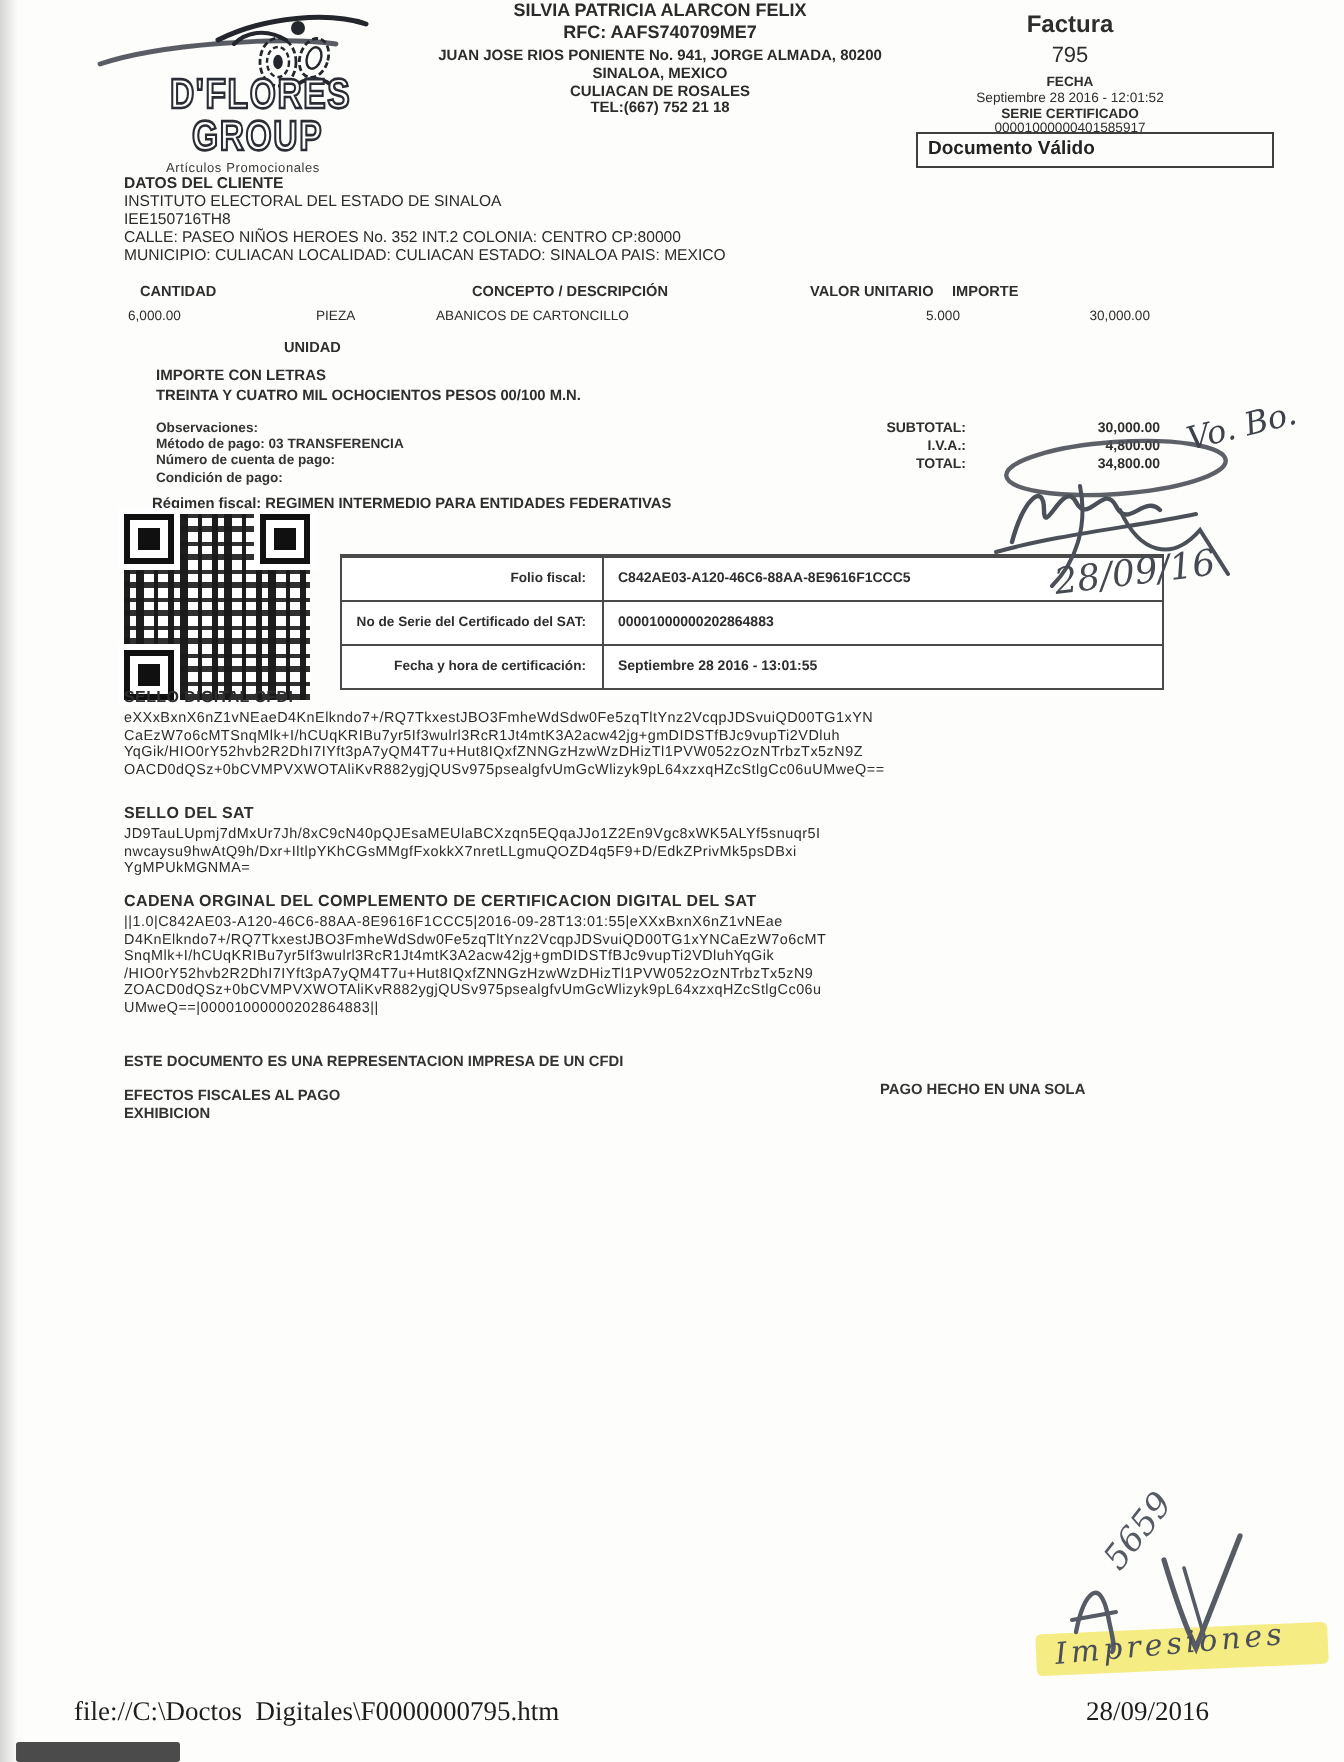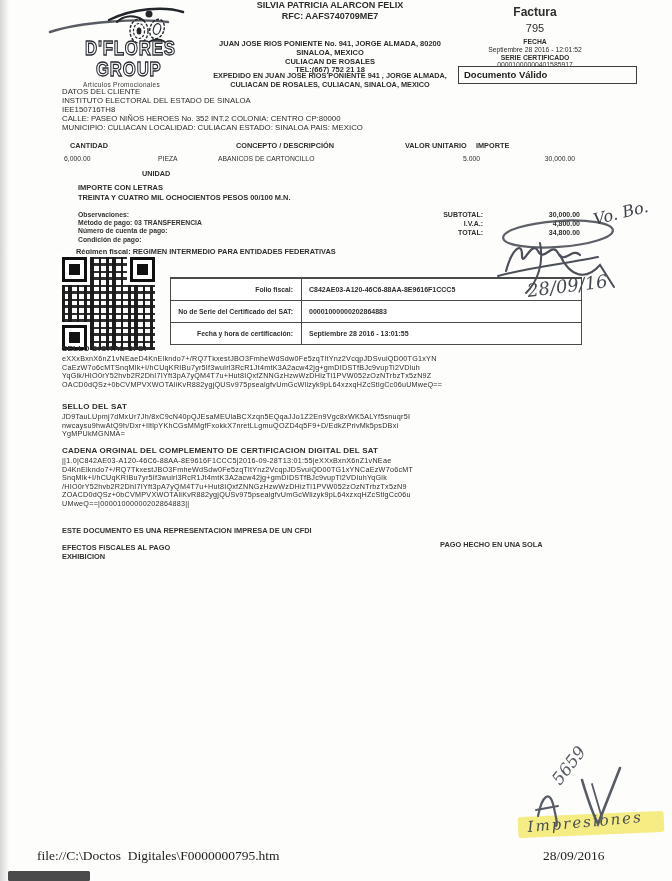--- a/index.html
+++ b/index.html
@@ -34,21 +34,21 @@
   .invoice .t{font-size:12px; font-weight:700;}
   .invoice .n{font-size:11px; margin-top:3px;}
   .invoice .s{font-size:6.8px; line-height:7.8px;}
   .badge{
     position:absolute; left:458px; top:66px; width:172px; height:16px;
     border:1.5px solid #3f3f3f; font-size:9.5px; font-weight:700;
     line-height:16px; padding-left:5px; color:#222;
   }
 
   .client{position:absolute; left:62px; top:88px; font-size:7.8px; line-height:8.9px; color:#2b2b2b;}
-  .client .tt{font-weight:400;}
+  .client .tt{font-weight:700;}
 
   
   .ih{position:absolute; top:141px; font-size:7.3px; font-weight:700; text-align:left;}
   .iv{position:absolute; top:155px; font-size:6.8px;}
 
   
   .letras1{position:absolute; left:78px; top:183px; font-size:7.5px; font-weight:700;}
   .letras2{position:absolute; left:78px; top:193px; font-size:7.4px; font-weight:600;}
   .obs{position:absolute; left:78px; top:211px; font-size:6.8px; font-weight:700; line-height:8.2px; color:#333;}
   .tot-l{position:absolute; left:403px; width:80px; text-align:right; font-size:7px; font-weight:700;}
@@ -106,28 +106,24 @@
     <path d="M40,16 C30,10 20,12 14,18" stroke="#23262b" stroke-width="2" fill="none" stroke-linecap="round"></path>
     <path d="M46,38 C52,34 60,35 64,40" stroke="#23262b" stroke-width="2" fill="none" stroke-linecap="round"></path>
   </svg>
   <div class="logo-word" style="left:85px; top:36px;">D'FLORES</div>
   <div class="logo-word" style="left:96px; top:57px;">GROUP</div>
   <div class="tagline" style="left:83px; top:81px;">Artículos Promocionales</div>
 
   <div class="issuer">
     <div class="nm">SILVIA PATRICIA ALARCON FELIX</div>
     <div class="nm">RFC: AAFS740709ME7</div>
-    <div class="ln" style="margin-top:18px;">JUAN JOSE RIOS PONIENTE No. 941, JORGE ALMADA, 80200</div>
+    <div class="ln" style="margin-top:2px;">JUAN JOSE RIOS PONIENTE No. 941, JORGE ALMADA, 80200</div>
     <div class="ln">SINALOA, MEXICO</div>
     <div class="ln">CULIACAN DE ROSALES</div>
     <div class="ln">TEL:(667) 752 21 18</div>
-  </div>
-  <div class="expedido">
-    <div>EXPEDIDO EN JUAN JOSE RIOS PONIENTE 941 , JORGE ALMADA,</div>
-    <div>CULIACAN DE ROSALES, CULIACAN, SINALOA, MEXICO</div>
   </div>
 
   <div class="invoice">
     <div class="t">Factura</div>
     <div class="n">795</div>
     <div class="s b" style="margin-top:4px;">FECHA</div>
     <div class="s">Septiembre 28 2016 - 12:01:52</div>
     <div class="s b">SERIE CERTIFICADO</div>
     <div class="s">00001000000401585917</div>
   </div>

